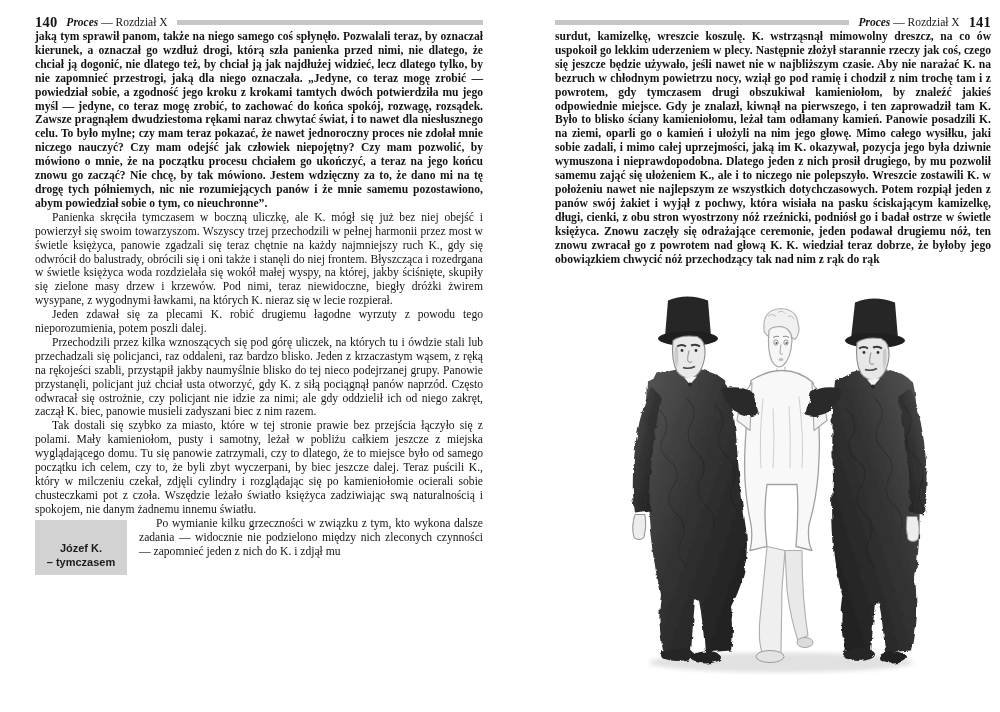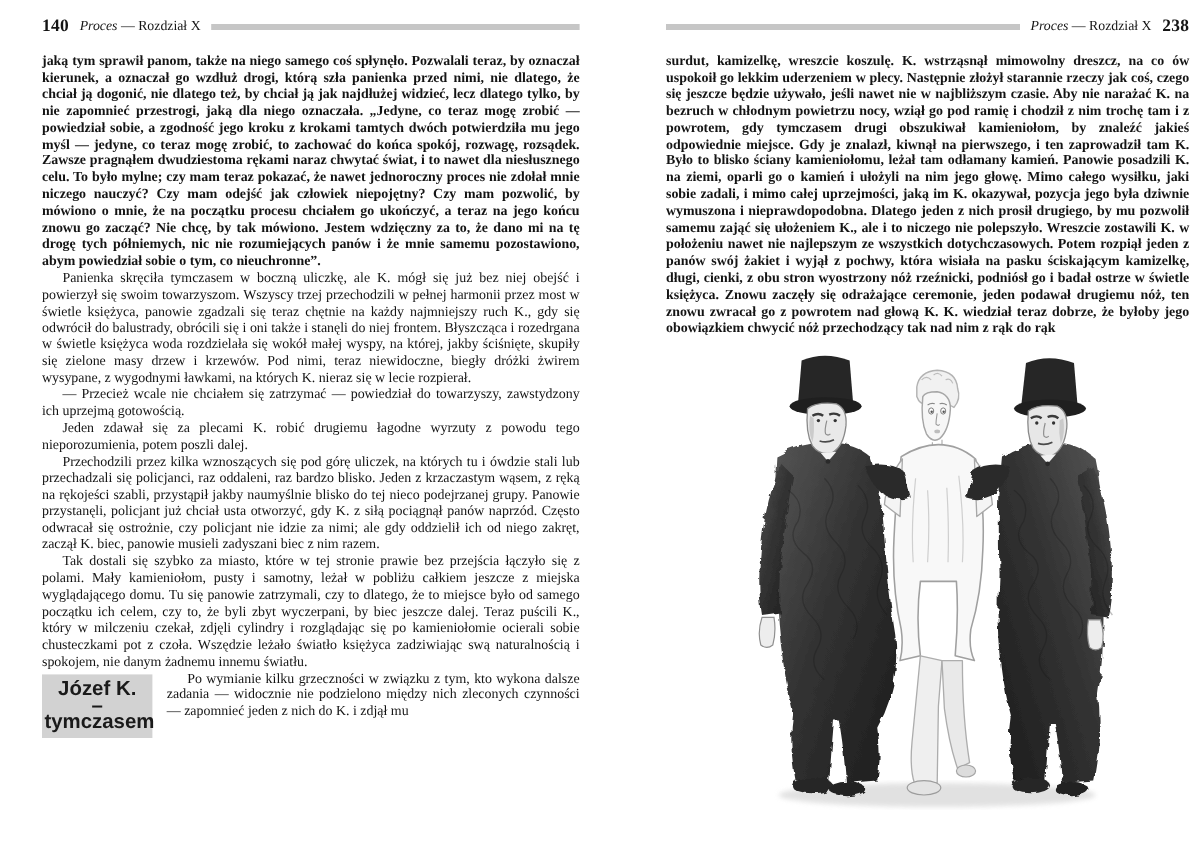--- a/index.html
+++ b/index.html
@@ -4,72 +4,71 @@
 <style>
   html,body{margin:0;padding:0;}
   body{
     width:1000px;height:712px;overflow:hidden;background:#ffffff;
     font-family:"Liberation Serif", serif;color:var(--body-text,#141414);
     position:relative;
   }
   .page{position:absolute;top:14px;}
   .page-left{left:35px;width:448px;}
   .page-right{left:555px;width:436px;height:684px;}
-  .page-header{display:flex;align-items:center;gap:9px;height:16px;margin-bottom:14px;}
+  .page-header{display:flex;align-items:center;gap:9px;height:16px;}
   .pnum{font-weight:bold;font-size:14.5px;letter-spacing:.2px;}
   .ptitle{font-size:11.5px;white-space:nowrap;}
-  .ptitle i{font-style:italic;}
+  .ptitle i{font-style:italic;font-weight:bold;}
   .hbar{flex:1;height:5px;background:var(--header-bar,#c6c6c6);}
   .body-text{font-size:11.6px;line-height:13.9px;text-align:justify;}
   .body-text p{margin:0;text-indent:17px;}
   .body-text p.noindent{text-indent:0;font-weight:bold;}
   .margin-label{
     float:left;width:88px;background:var(--label-background,#d2d2d2);
-    font-family:"Liberation Sans", sans-serif;font-weight:700;font-size:17px;
-    line-height:14px;text-align:center;padding:5px 2px 6px 2px;
+    font-family:"Liberation Sans", sans-serif;font-weight:700;font-size:11px;
+    line-height:14px;text-align:center;padding:21px 2px 6px 2px;
     margin:3px 12px 3px 0;color:#1a1a1a;
   }
   .illustration{position:absolute;left:46px;top:272px;width:360px;height:405px;margin:0;}
   .illustration svg{display:block;width:100%;height:100%;}
 </style>
 </head>
 <body>
 
 <div>
 
   <section class="page page-left">
     <header class="page-header">
       <span class="pnum">140</span>
       <span class="ptitle"><i>Proces</i>&nbsp;<span>— Rozdział X</span></span>
       <span class="hbar"></span>
     </header>
 
     <div class="body-text">
       <p class="noindent">jaką tym sprawił panom, także na niego samego coś spłynęło. Pozwalali teraz, by oznaczał kierunek, a oznaczał go wzdłuż drogi, którą szła panienka przed nimi, nie dlatego, że chciał ją dogonić, nie dlatego też, by chciał ją jak najdłużej widzieć, lecz dlatego tylko, by nie zapomnieć przestrogi, jaką dla niego oznaczała. „Jedyne, co teraz mogę zrobić — powiedział sobie, a zgodność jego kroku z krokami tamtych dwóch potwierdziła mu jego myśl — jedyne, co teraz mogę zrobić, to zachować do końca spokój, rozwagę, rozsądek. Zawsze pragnąłem dwudziestoma rękami naraz chwytać świat, i to nawet dla niesłusznego celu. To było mylne; czy mam teraz pokazać, że nawet jednoroczny proces nie zdołał mnie niczego nauczyć? Czy mam odejść jak człowiek niepojętny? Czy mam pozwolić, by mówiono o mnie, że na początku procesu chciałem go ukończyć, a teraz na jego końcu znowu go zacząć? Nie chcę, by tak mówiono. Jestem wdzięczny za to, że dano mi na tę drogę tych półniemych, nic nie rozumiejących panów i że mnie samemu pozostawiono, abym powiedział sobie o tym, co nieuchronne”.</p>
       <p>Panienka skręciła tymczasem w boczną uliczkę, ale K. mógł się już bez niej obejść i powierzył się swoim towarzyszom. Wszyscy trzej przechodzili w pełnej harmonii przez most w świetle księżyca, panowie zgadzali się teraz chętnie na każdy najmniejszy ruch K., gdy się odwrócił do balustrady, obrócili się i oni także i stanęli do niej frontem. Błyszcząca i rozedrgana w świetle księżyca woda rozdzielała się wokół małej wyspy, na której, jakby ściśnięte, skupiły się zielone masy drzew i krzewów. Pod nimi, teraz niewidoczne, biegły dróżki żwirem wysypane, z wygodnymi ławkami, na których K. nieraz się w lecie rozpierał.</p>
-      <p>— Przecież wcale nie chciałem się zatrzymać — powiedział do towarzyszy, zawstydzony ich uprzejmą gotowością.</p>
       <p>Jeden zdawał się za plecami K. robić drugiemu łagodne wyrzuty z powodu tego nieporozumienia, potem poszli dalej.</p>
       <p>Przechodzili przez kilka wznoszących się pod górę uliczek, na których tu i ówdzie stali lub przechadzali się policjanci, raz oddaleni, raz bardzo blisko. Jeden z krzaczastym wąsem, z ręką na rękojeści szabli, przystąpił jakby naumyślnie blisko do tej nieco podejrzanej grupy. Panowie przystanęli, policjant już chciał usta otworzyć, gdy K. z siłą pociągnął panów naprzód. Często odwracał się ostrożnie, czy policjant nie idzie za nimi; ale gdy oddzielił ich od niego zakręt, zaczął K. biec, panowie musieli zadyszani biec z nim razem.</p>
       <p>Tak dostali się szybko za miasto, które w tej stronie prawie bez przejścia łączyło się z polami. Mały kamieniołom, pusty i samotny, leżał w pobliżu całkiem jeszcze z miejska wyglądającego domu. Tu się panowie zatrzymali, czy to dlatego, że to miejsce było od samego początku ich celem, czy to, że byli zbyt wyczerpani, by biec jeszcze dalej. Teraz puścili K., który w milczeniu czekał, zdjęli cylindry i rozglądając się po kamieniołomie ocierali sobie chusteczkami pot z czoła. Wszędzie leżało światło księżyca zadziwiając swą naturalnością i spokojem, nie danym żadnemu innemu światłu.</p>
 
       <div>
         <div class="margin-label">
           <div>Józef K.</div>
           <div>– tymczasem</div>
         </div>
         <p>Po wymianie kilku grzeczności w związku z tym, kto wykona dalsze zadania — widocznie nie podzielono między nich zleconych czynności — zapomnieć jeden z nich do K. i zdjął mu</p>
       </div>
     </div>
   </section>
 
   <section class="page page-right">
     <header class="page-header">
       <span class="hbar"></span>
       <span class="ptitle"><i>Proces</i>&nbsp;<span>— Rozdział X</span></span>
-      <span class="pnum">238</span>
+      <span class="pnum">141</span>
     </header>
 
     <div class="body-text">
       <p class="noindent">surdut, kamizelkę, wreszcie koszulę. K. wstrząsnął mimowolny dreszcz, na co ów uspokoił go lekkim uderzeniem w plecy. Następnie złożył starannie rzeczy jak coś, czego się jeszcze będzie używało, jeśli nawet nie w najbliższym czasie. Aby nie narażać K. na bezruch w chłodnym powietrzu nocy, wziął go pod ramię i chodził z nim trochę tam i z powrotem, gdy tymczasem drugi obszukiwał kamieniołom, by znaleźć jakieś odpowiednie miejsce. Gdy je znalazł, kiwnął na pierwszego, i ten zaprowadził tam K. Było to blisko ściany kamieniołomu, leżał tam odłamany kamień. Panowie posadzili K. na ziemi, oparli go o kamień i ułożyli na nim jego głowę. Mimo całego wysiłku, jaki sobie zadali, i mimo całej uprzejmości, jaką im K. okazywał, pozycja jego była dziwnie wymuszona i nieprawdopodobna. Dlatego jeden z nich prosił drugiego, by mu pozwolił samemu zająć się ułożeniem K., ale i to niczego nie polepszyło. Wreszcie zostawili K. w położeniu nawet nie najlepszym ze wszystkich dotychczasowych. Potem rozpiął jeden z panów swój żakiet i wyjął z pochwy, która wisiała na pasku ściskającym kamizelkę, długi, cienki, z obu stron wyostrzony nóż rzeźnicki, podniósł go i badał ostrze w świetle księżyca. Znowu zaczęły się odrażające ceremonie, jeden podawał drugiemu nóż, ten znowu zwracał go z powrotem nad głową K. K. wiedział teraz dobrze, że byłoby jego obowiązkiem chwycić nóż przechodzący tak nad nim z rąk do rąk</p>
     </div>
 
     <figure class="illustration" role="img" aria-label="Rysunek ołówkiem: dwaj mężczyźni w cylindrach i ciemnych surdutach prowadzą pod ręce bladego Józefa K. w jasnym ubraniu">
       <svg viewBox="0 0 360 400" xmlns="http://www.w3.org/2000/svg">
         <defs>
           <filter id="rough" x="-8%" y="-8%" width="116%" height="116%">

